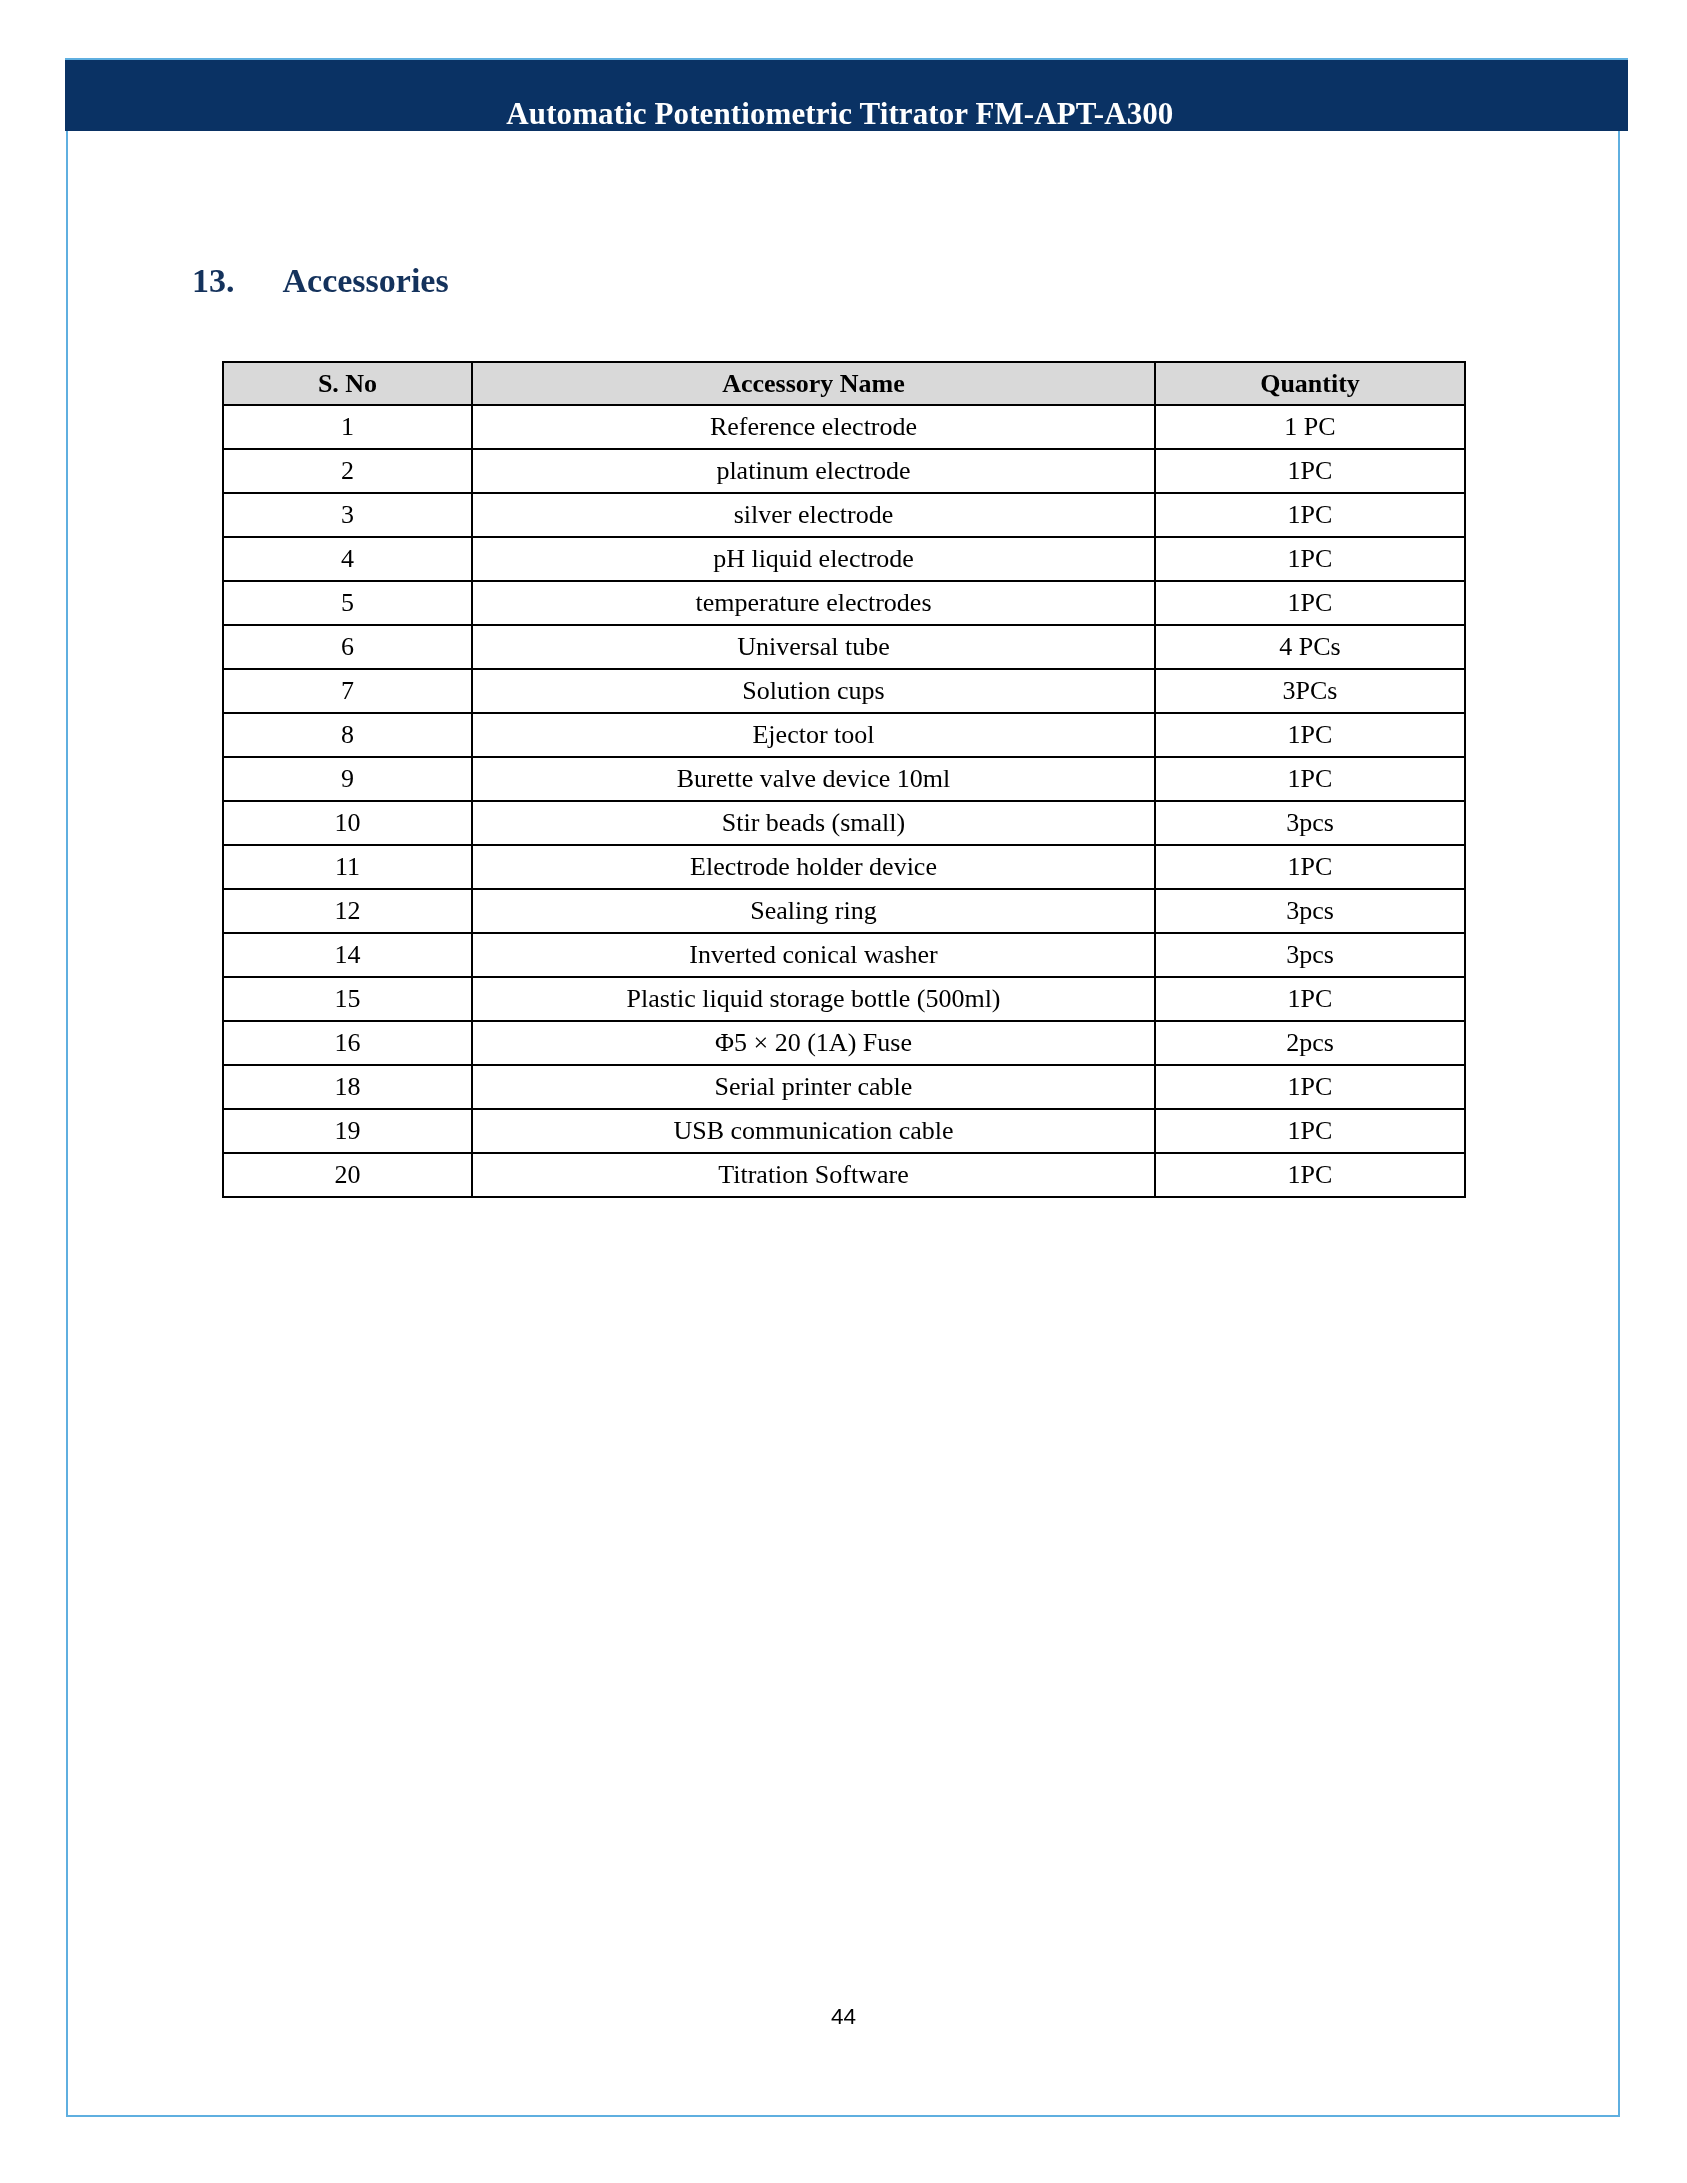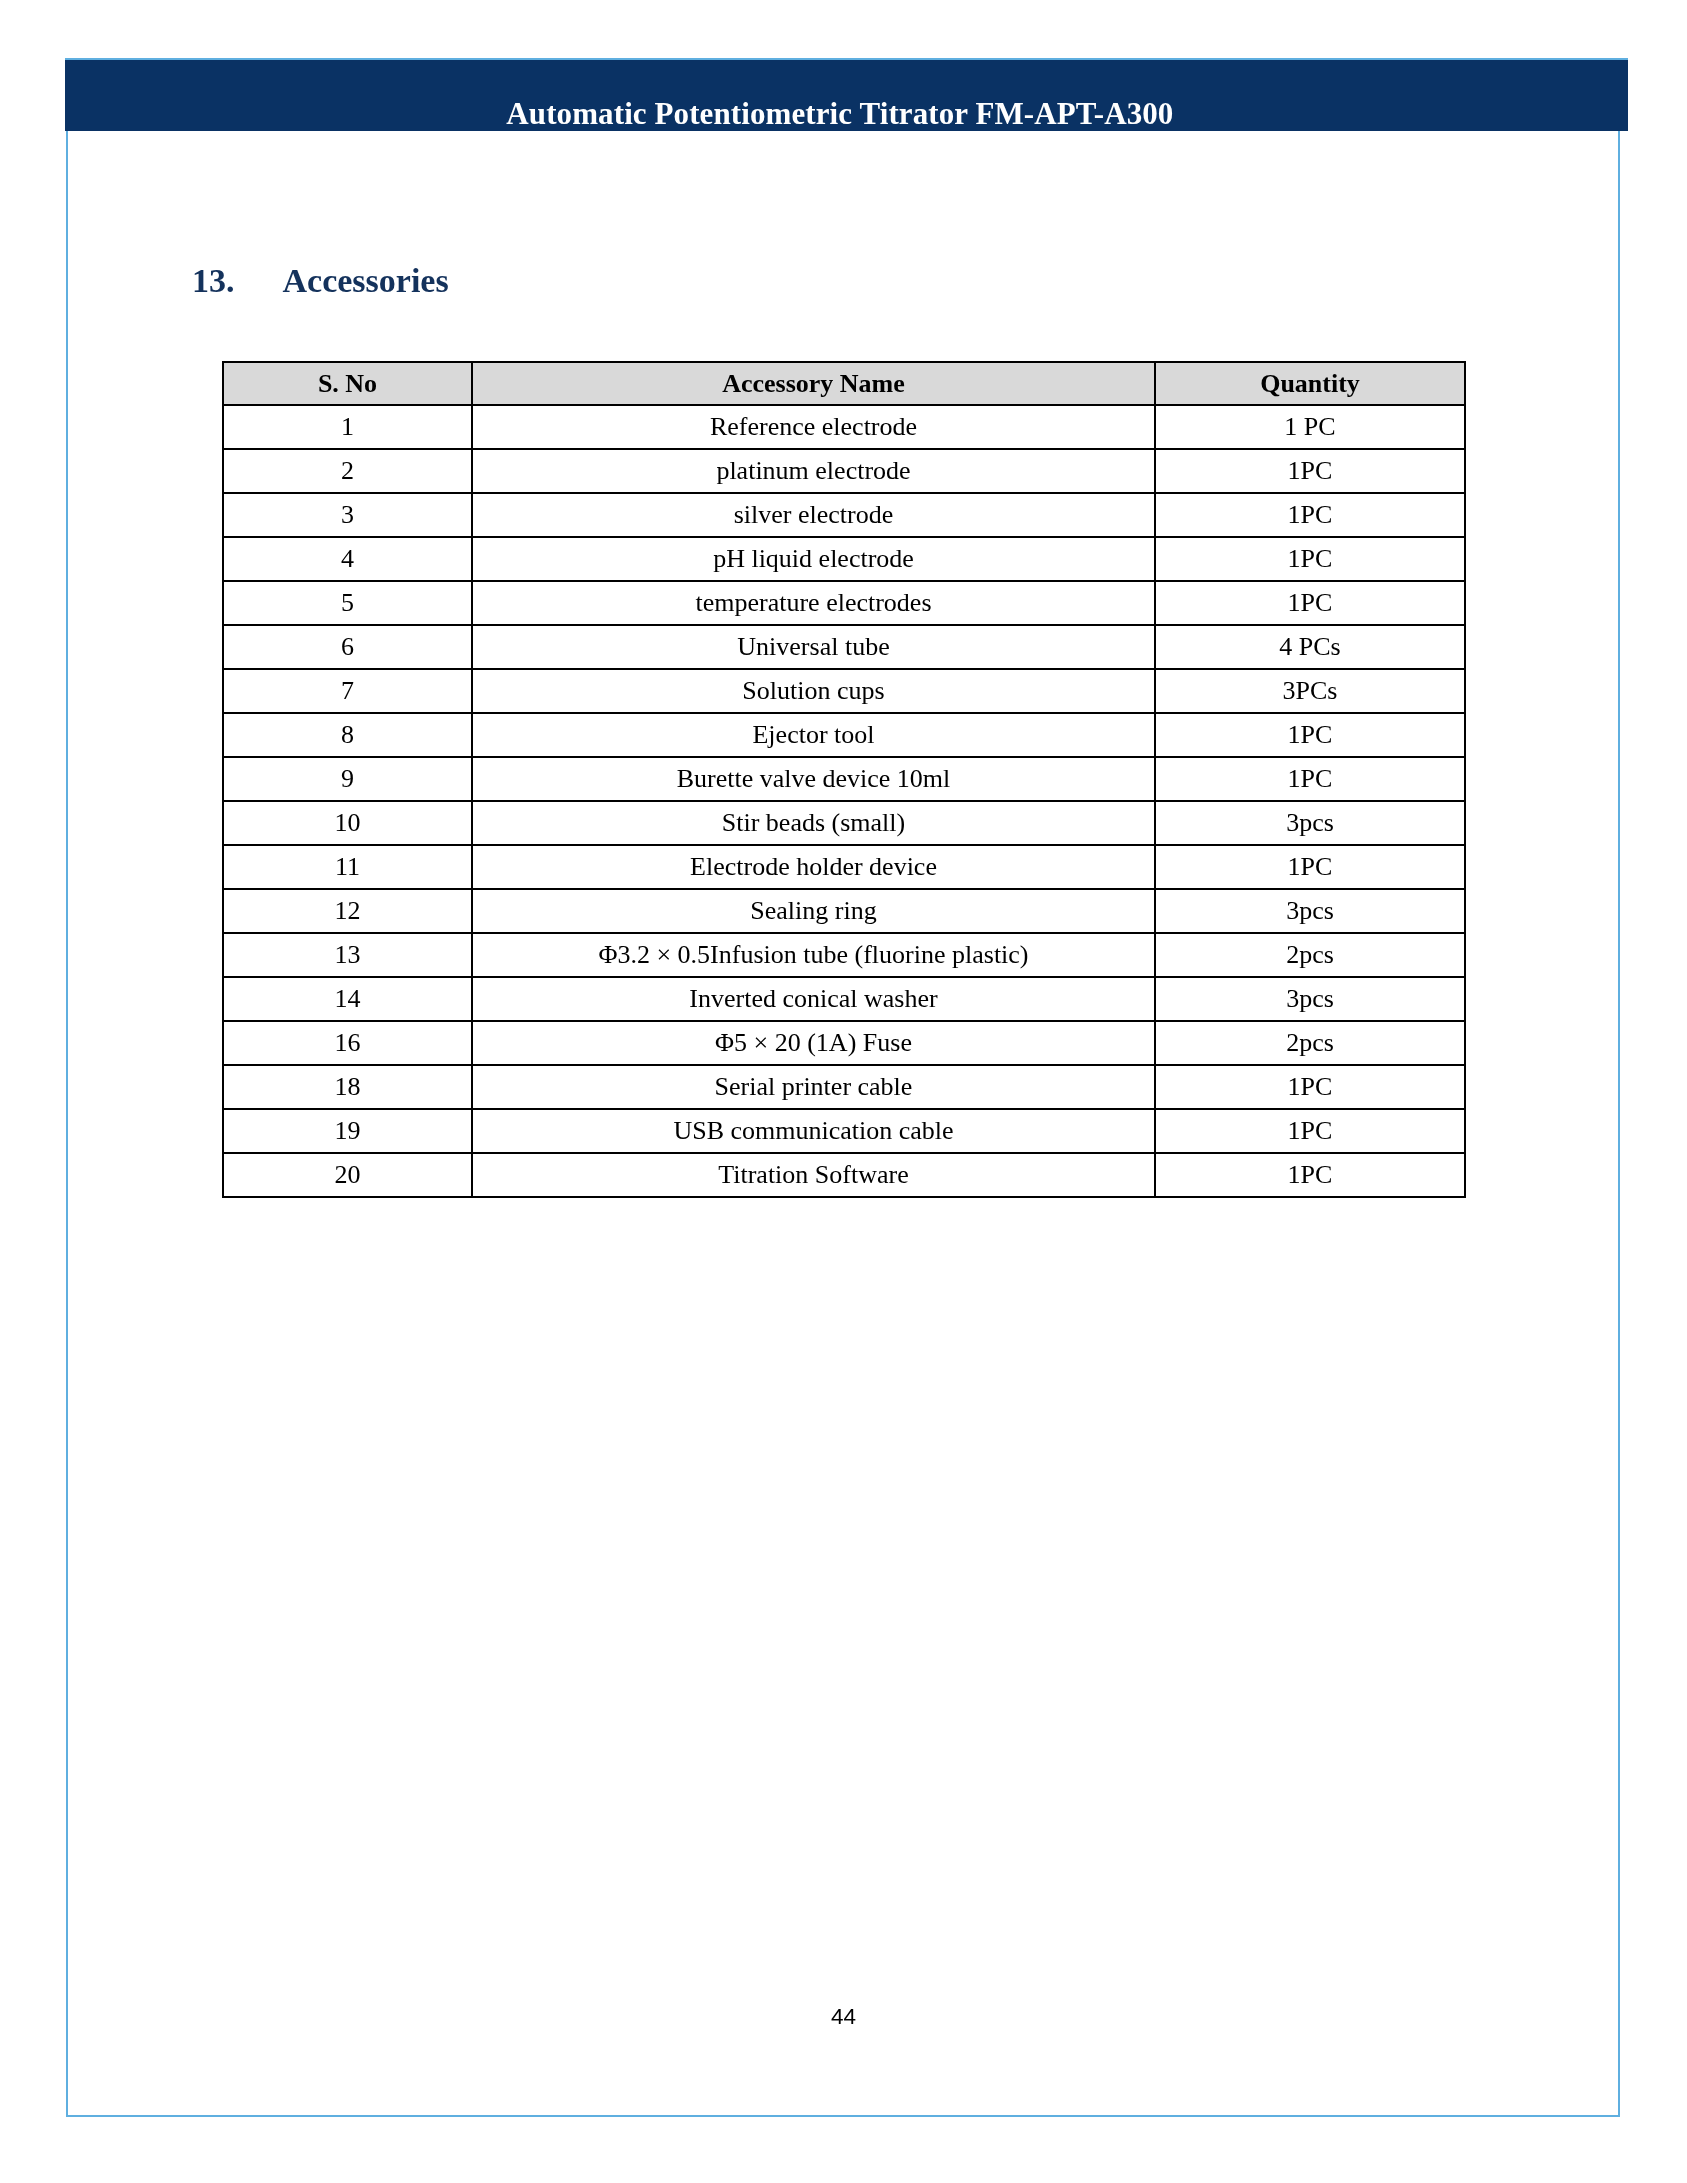--- a/index.html
+++ b/index.html
@@ -213,30 +213,30 @@
             <td>11</td>
             <td>Electrode holder device</td>
             <td>1PC</td>
           </tr>
           <tr>
             <td>12</td>
             <td>Sealing ring</td>
             <td>3pcs</td>
           </tr>
           <tr>
-            <td>13</td>
-            <td>Φ3.2 × 0.5Infusion tube (fluorine plastic)</td>
-            <td>2pcs</td>
-          </tr>
-          <tr>
             <td>14</td>
             <td>Inverted conical washer</td>
             <td>3pcs</td>
           </tr>
           <tr>
+            <td>15</td>
+            <td>Plastic liquid storage bottle (500ml)</td>
+            <td>1PC</td>
+          </tr>
+          <tr>
             <td>16</td>
             <td>Φ5 × 20 (1A) Fuse</td>
             <td>2pcs</td>
           </tr>
           <tr>
             <td>18</td>
             <td>Serial printer cable</td>
             <td>1PC</td>
           </tr>
           <tr>

